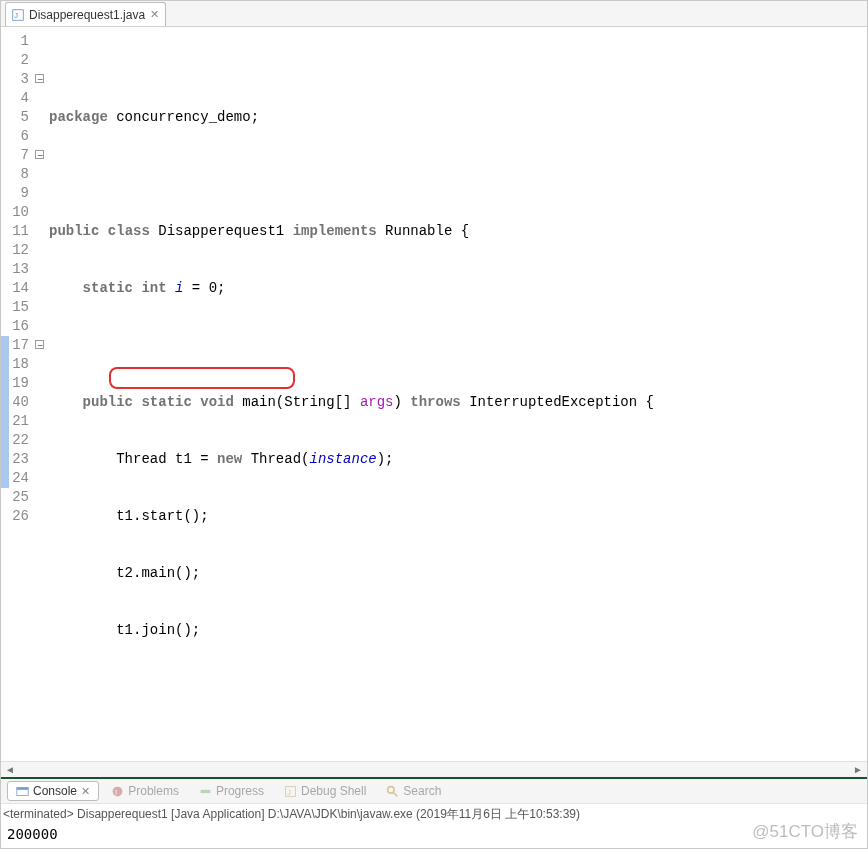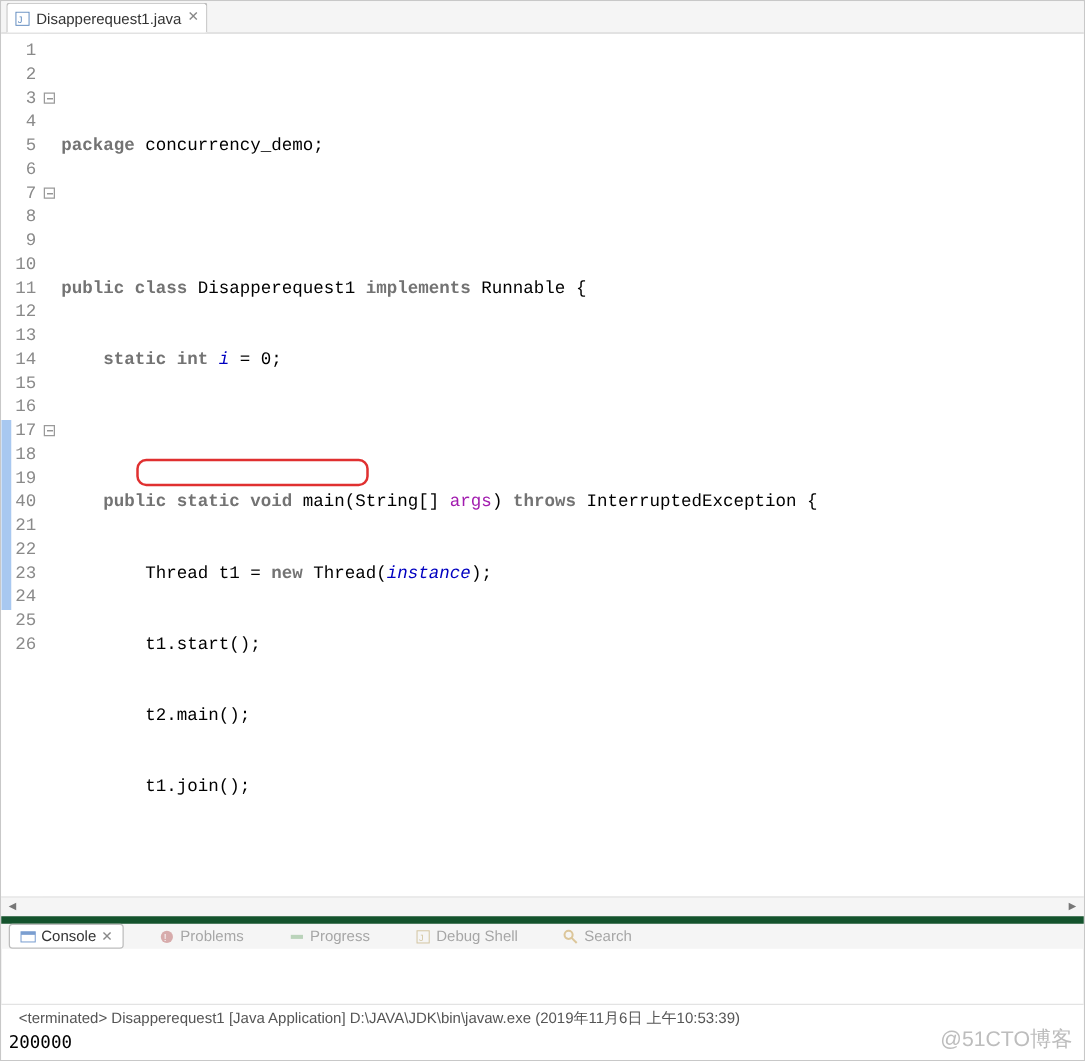--- a/index.html
+++ b/index.html
@@ -19,27 +19,27 @@
   .leftmark { position: absolute; left: 0; width: 8px; background: #a8c8f0; }
   .code { flex: 1; padding-top: 5px; white-space: pre; color: #000; position: relative; }
   .code .row { height: 19px; position: relative; }
   .kw { color: #737373; font-weight: bold; }
   .fld { color: #0000c0; font-style: italic; }
   .arg { color: #a21caf; }
   .sync-box { position: absolute; border: 2px solid #e03030; border-radius: 8px; pointer-events: none; }
   .hscroll { height: 16px; background: #f5f5f5; border-top: 1px solid #e0e0e0; display: flex; align-items: center; padding: 0 2px; }
   .hscroll .arrow { width: 14px; height: 14px; display: flex; align-items: center; justify-content: center; color: #777; font-size: 10px; }
   .hscroll .track { flex: 1; }
-  .bottom-tabs { display: flex; align-items: center; height: 26px; background: #f5f5f5; border-top: 6px solid #14532d; padding: 0 6px; gap: 20px; font-size: 12px; }
+  .bottom-tabs { display: flex; align-items: center; height: 26px; background: #f5f5f5; border-top: 2px solid #14532d; padding: 0 6px; gap: 4px; font-size: 12px; }
   .btab { display: flex; align-items: center; gap: 4px; padding: 2px 8px; color: #666; border-radius: 3px; }
   .btab.active { background: #fff; border: 1px solid #bdbdbd; color: #333; }
   .btab svg { width: 13px; height: 13px; }
   .btab .close { color: #888; font-size: 11px; }
   .dim { opacity: 0.55; }
-  .terminated { height: 21px; padding: 2px 14px; font-size: 12px; color: #555; background: #fff; border-top: 1px solid #e3e3e3; white-space: nowrap; overflow: hidden; margin-top: 44px; }
+  .terminated { height: 21px; padding: 2px 2px; font-size: 12px; color: #555; background: #fff; border-top: 1px solid #e3e3e3; white-space: nowrap; overflow: hidden; }
   .output { flex: 0 0 auto; padding: 2px 6px 6px 6px; font-family: Consolas, monospace; font-size: 14px; color: #000; background: #fff; }
   .watermark { position: absolute; right: 10px; bottom: 6px; font-size: 17px; color: #bdbdbd; pointer-events: none; }
 </style>
 </head>
 <body>
 
 <div class="root">
 
   <div class="tabbar">
     <div class="tab">

